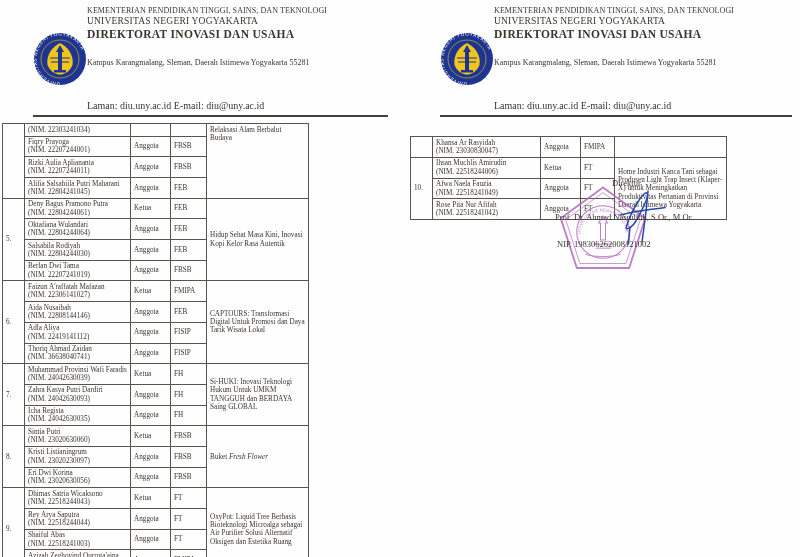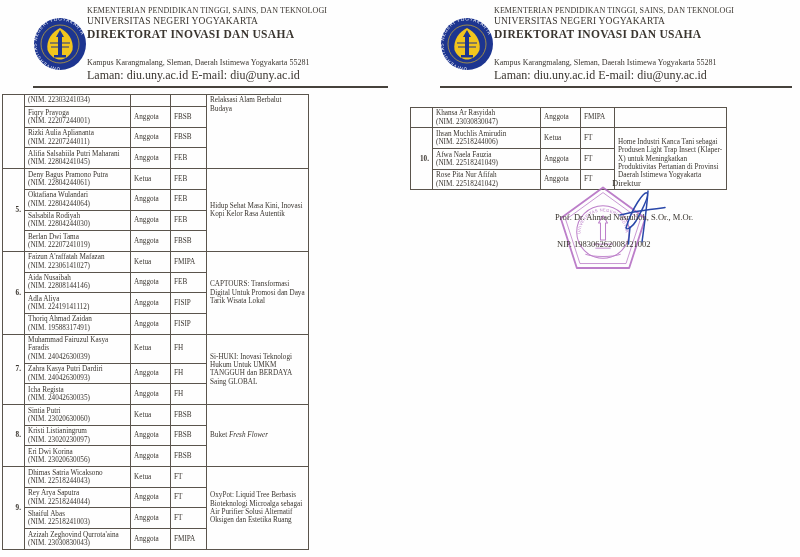--- a/index.html
+++ b/index.html
@@ -19,36 +19,36 @@
     padding-bottom:3px;
   }
   .page-left .letterhead  { margin:6px 12px 0 33px; }
   .page-right .letterhead { margin:6px 8px 0 40px; }
   .lh-logo { width:54px; height:54px; flex:0 0 54px; }
   .lh-text { flex:1; text-align:left; line-height:1.22; padding-right:6px; }
   .lh-line1 { font-size:8px;   letter-spacing:0.1px; }
   .lh-line2 { font-size:9.5px; letter-spacing:0.2px; }
   .lh-line3 { font-size:11.5px; font-weight:bold; letter-spacing:0.3px; }
   .lh-line4 { font-size:8px; margin-top:17px; }
-  .lh-line5 { font-size:12px; }
+  .lh-line5 { font-size:10px;margin-top:32px; }
 
   
   table.members-table {
     border-collapse:collapse; table-layout:fixed;
     font-size:7.2px; line-height:1.16;
   }
   .page-left  table.members-table { margin:6px 0 0 2px;  width:306px; }
   .page-right table.members-table { margin:19px 0 0 10px; width:316px; }
   table.members-table td {
     border:0.8px solid #5a544c;
     padding:1.5px 3px;
     vertical-align:middle;
     overflow:hidden;
   }
-  td.num  { text-align:right;font-weight:bold; }
+  td.num  { text-align:left; }
   td.fac  { }
   td.proj { padding:2px 4px; }
   td.proj.v-top { vertical-align:top; }
 
   
   .closing {
     font-size:7.8px; line-height:1.25;
     margin:12px 6px 0 10px;
   }
   .sig-title { position:absolute; left:212px; top:178px; font-size:8.5px; }
@@ -186,29 +186,29 @@
             <td class="name">
               <div>Adla Aliya</div>
               <div>(NIM. 22419141112)</div>
             </td>
             <td class="role">Anggota</td>
             <td class="fac">FISIP</td>
           </tr>
           <tr>
             <td class="name">
               <div>Thoriq Ahmad Zaidan</div>
-              <div>(NIM. 19588317491)</div>
+              <div>(NIM. 36638040741)</div>
             </td>
             <td class="role">Anggota</td>
             <td class="fac">FISIP</td>
           </tr>
           <tr>
             <td class="num" rowspan="3">7.</td>
             <td class="name">
-              <div>Muhammad Fairuzul Kasya Faradis</div>
+              <div>Muhammad Provinsi Wafi Faradis</div>
               <div>(NIM. 24042630039)</div>
             </td>
             <td class="role">Ketua</td>
             <td class="fac">FH</td>
             <td class="proj" rowspan="3">Si-HUKI: Inovasi Teknologi Hukum Untuk UMKM TANGGUH dan BERDAYA Saing GLOBAL</td>
           </tr>
           <tr>
             <td class="name">
               <div>Zahra Kasya Putri Dardiri</div>
               <div>(NIM. 24042630093)</div>

